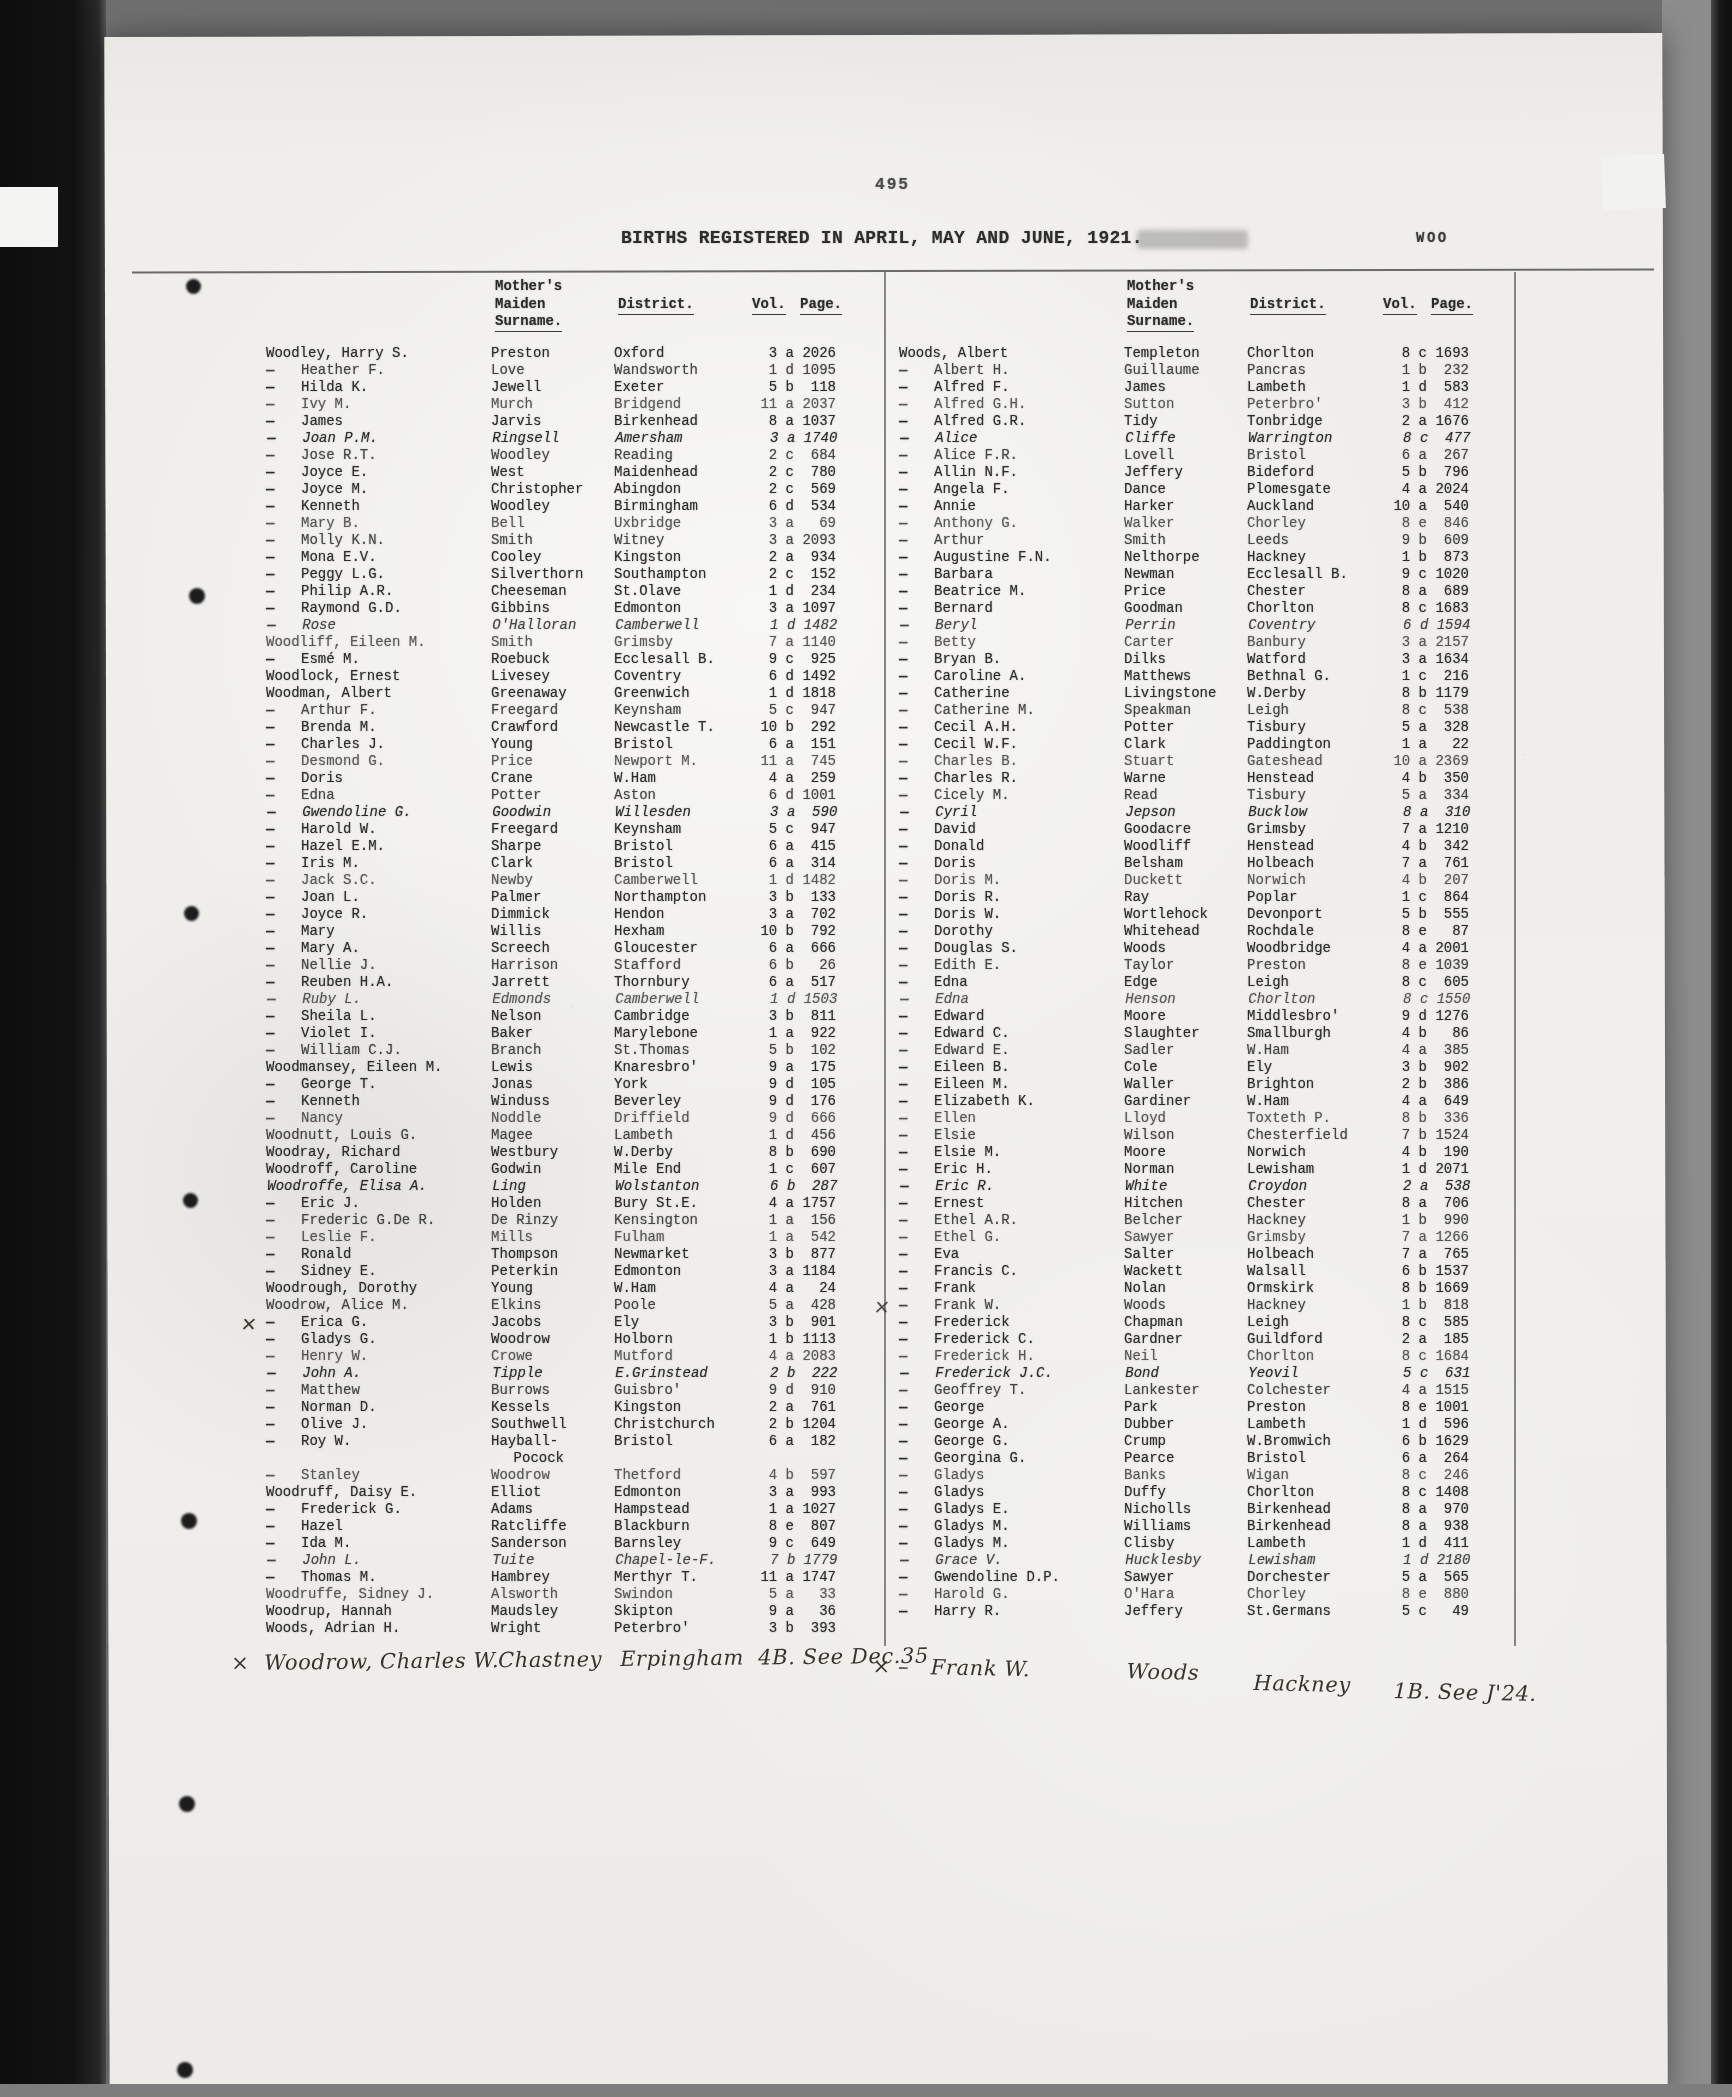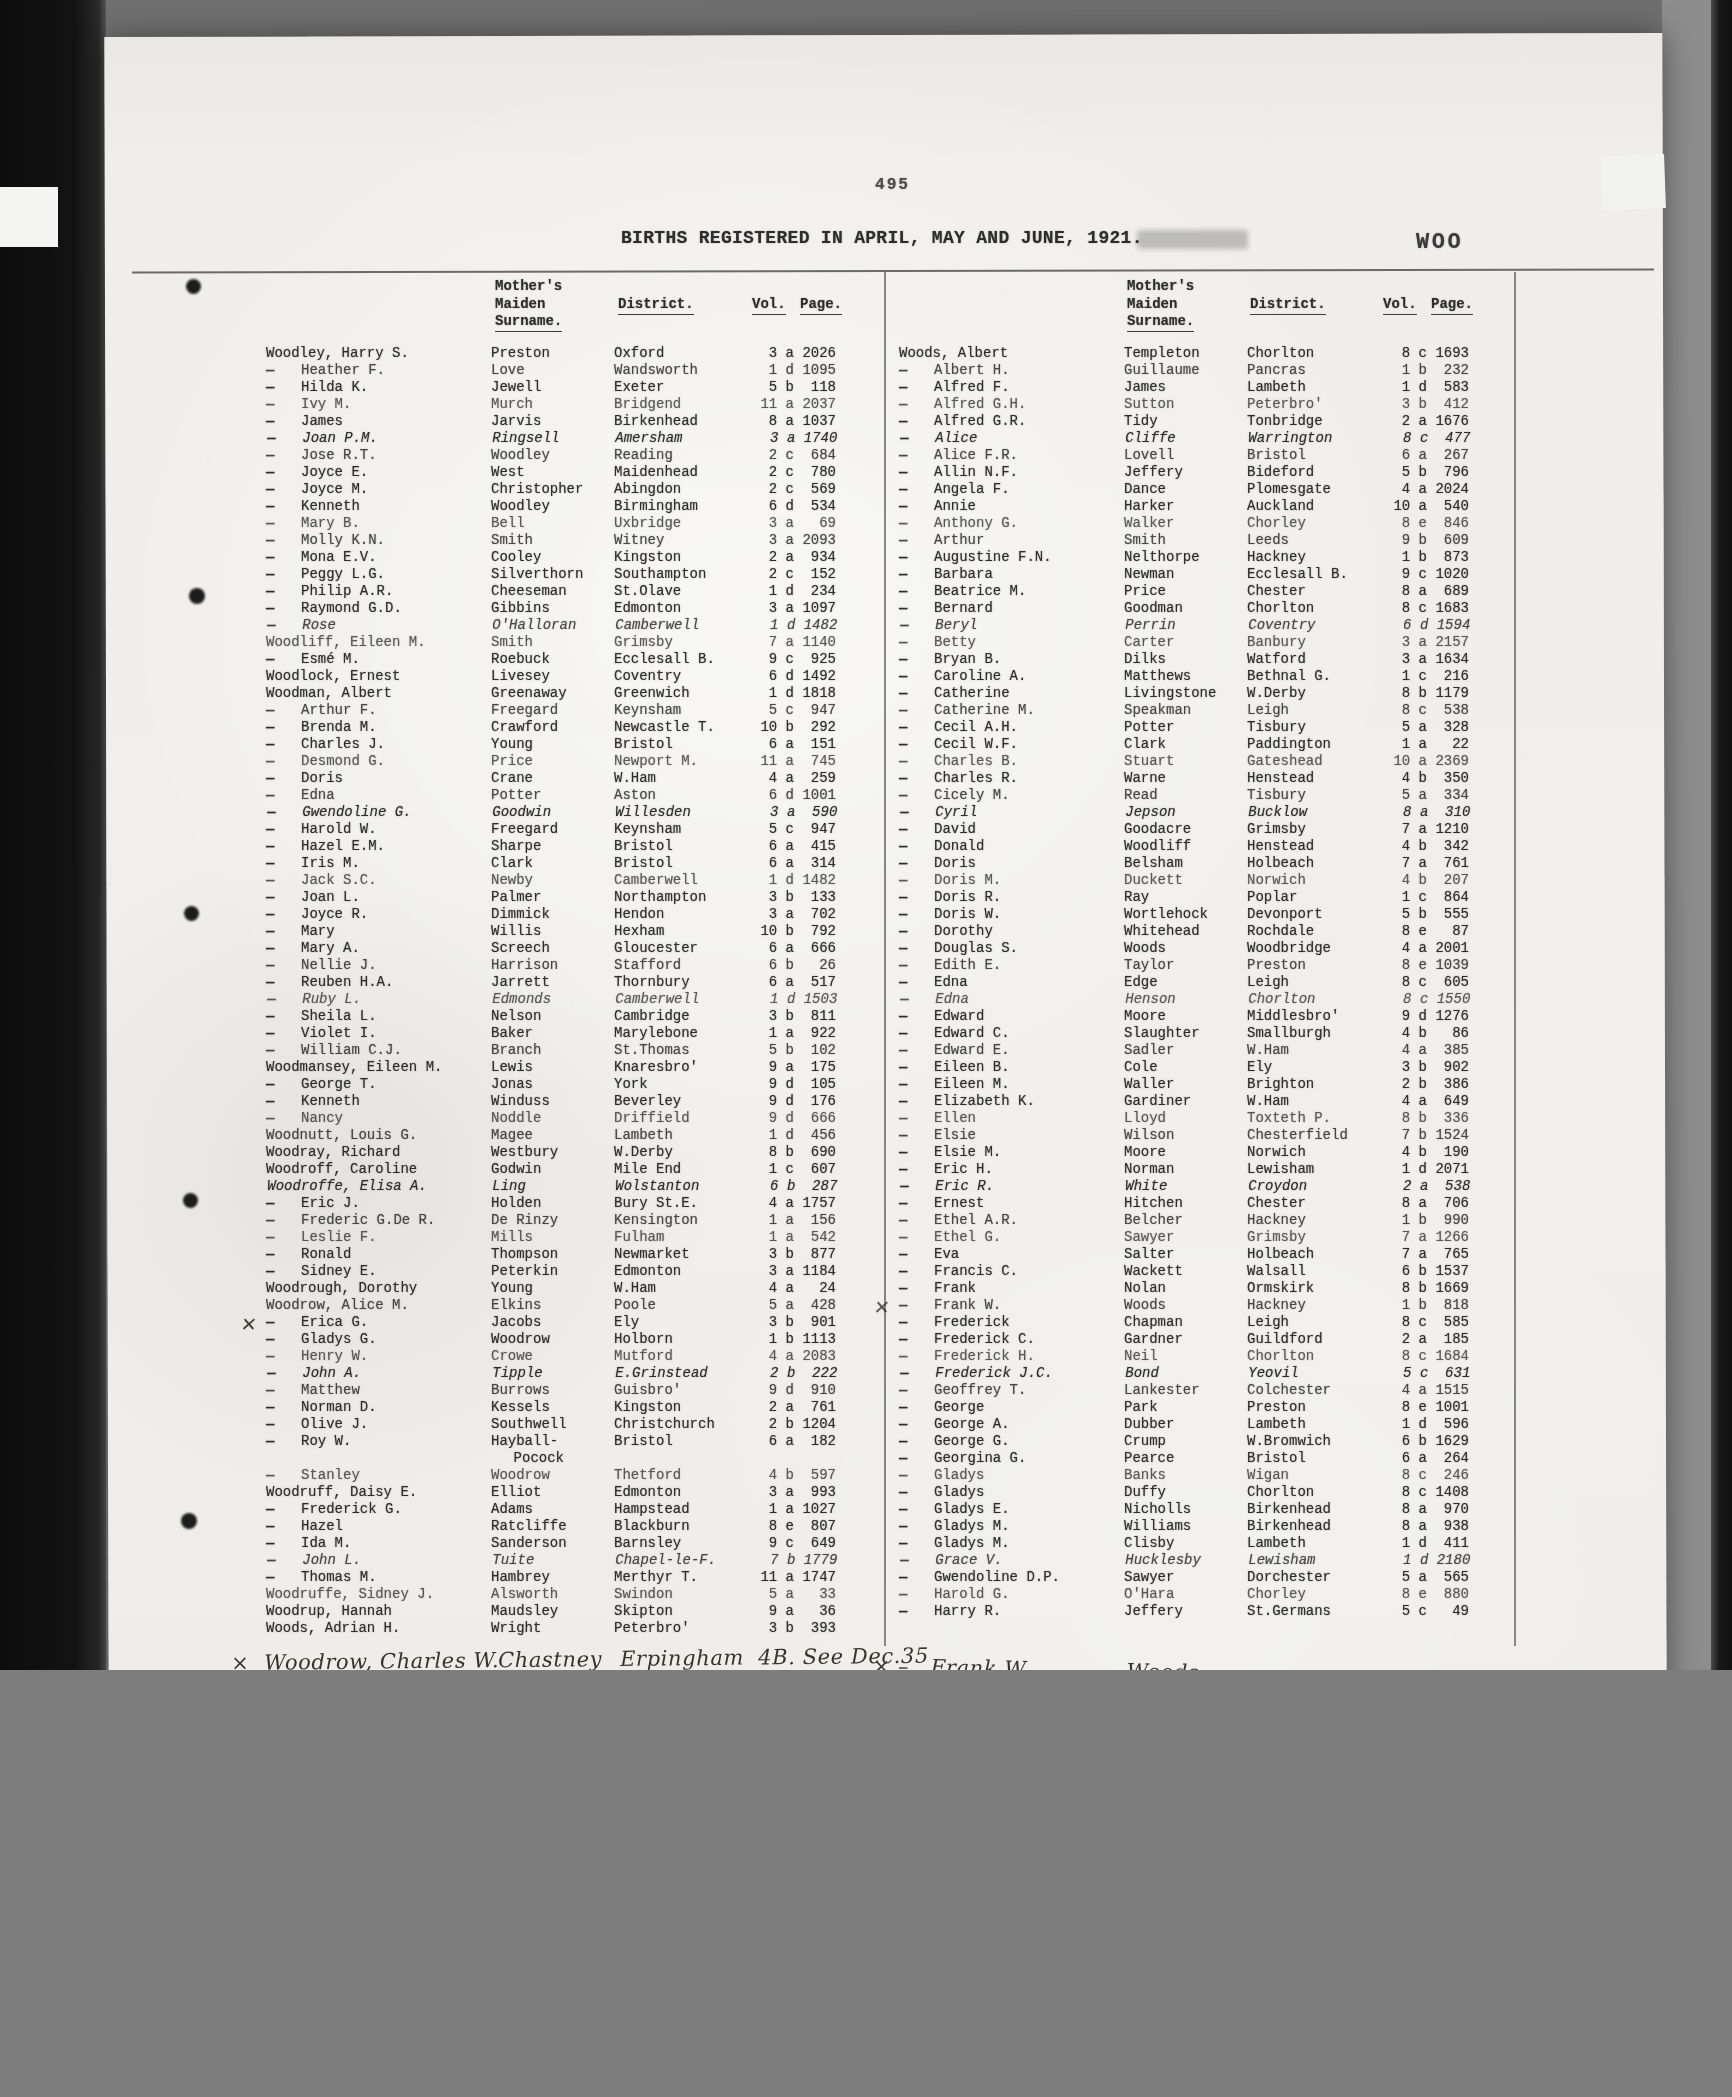--- a/index.html
+++ b/index.html
@@ -1,17 +1,17 @@
 <!DOCTYPE html>
 <html style="font-size:10px"><head>
 <meta charset="utf-8">
 <style>
   html,body{margin:0;padding:0;width:1733px;height:2097px;overflow:hidden;
     background:#7d7d7d;font-family:"Liberation Mono",monospace;}
-  #stage{position:relative;width:1733px;height:1670px;overflow:hidden;
+  #stage{position:relative;width:1733px;height:2084px;overflow:hidden;
     background:linear-gradient(180deg,#6e6e6e 0%,#828282 8%,#8a8a8a 60%,#7f7f7f 100%);}
   
   .band-left{position:absolute;left:0;top:0;width:106px;height:2097px;
     background:linear-gradient(90deg,#0d0d0d 0%,#131313 70%,#2a2a2a 93%,#555 100%);}
   .band-right-gray{position:absolute;left:1662px;top:0;width:70px;height:2097px;background:#8d8d8d;}
   .band-right-dark{position:absolute;left:1711px;top:0;width:21.4px;height:2097px;
     background:linear-gradient(90deg,#4a4a4a 0%,#181818 40%,#101010 100%);}
   .notch{position:absolute;left:0;top:187px;width:58px;height:60px;background:#f4f4f2;}
   .corner-wedge{position:absolute;left:1602px;top:155px;width:63px;height:54px;background:#f2f2ef;
     transform:rotate(-2deg);}
@@ -37,21 +37,21 @@
   .rule-h{position:absolute;left:132px;top:270px;width:1522px;height:1.9px;background:#3d3d3d;opacity:.75;
     transform:rotate(-0.12deg);}
   .rule-v{position:absolute;top:272px;width:1.9px;height:1374px;background:#4c4c4c;opacity:.65;}
   
   .typed{color:#2d2d2d;text-shadow:0 0 1.3px rgba(45,45,45,.55);filter:blur(0.2px);}
   .hdr-num{position:absolute;left:875px;top:175px;font-size:16.3px;font-weight:bold;color:#4c4c4c;
     letter-spacing:1.9px;filter:blur(0.5px);}
   .title{position:absolute;left:621px;top:228px;font-size:18px;font-weight:bold;letter-spacing:0.3px;}
   .smudge{position:absolute;left:1137px;top:230px;width:111px;height:19px;
     background:rgba(70,70,68,.30);filter:blur(2.5px);border-radius:3.8px;}
-  .code{position:absolute;left:1416px;top:230px;font-size:22px;font-weight:bold;letter-spacing:2.5px;
+  .code{position:absolute;left:1416px;top:230px;font-size:14px;font-weight:bold;letter-spacing:2.5px;
     color:#3a3a3a;filter:blur(0.4px);}
   
   .colhead{position:absolute;font-size:14px;font-weight:bold;line-height:17.6px;}
   .uline{border-bottom:1.9px solid #3a3a3a;padding-bottom:0;display:inline-block;}
   
   .ixcol{position:absolute;top:345px;width:572px;}
   .ix-row{position:relative;height:17px;font-size:14px;white-space:nowrap;}
   .ix-row:nth-child(5n+2){opacity:.87;}
   .ix-row:nth-child(7n+4){opacity:.78;}
   .ix-row:nth-child(11n+6){transform:translateX(1.3px);font-style:italic;}

